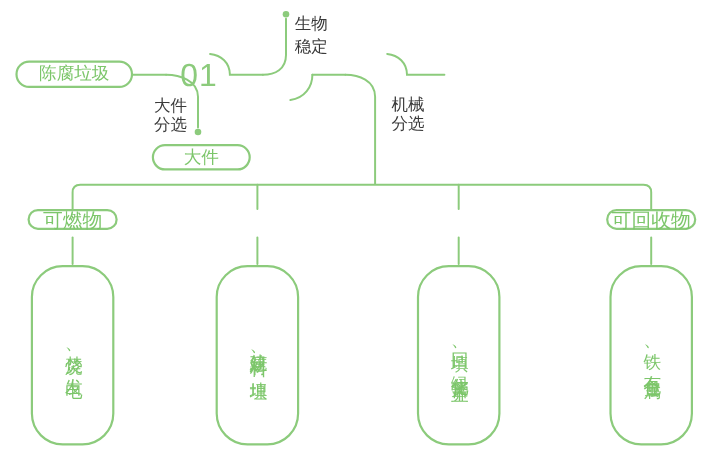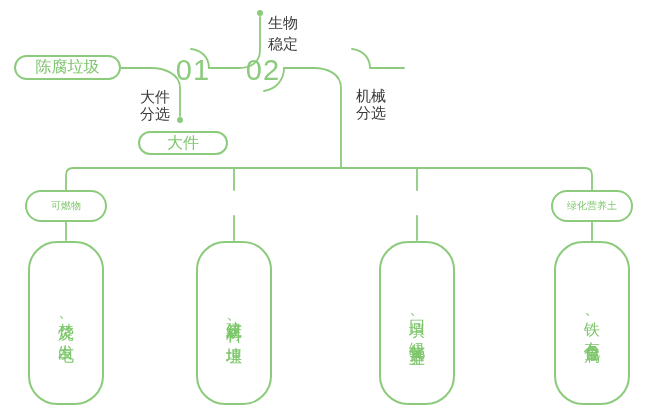--- a/index.html
+++ b/index.html
@@ -15,21 +15,21 @@
   .stage svg{position:absolute;left:0;top:0;}
   .stage svg path{fill:none;stroke:var(--line,#8CCB7C);stroke-width:1.8;stroke-linecap:round;}
   .stage svg circle{fill:var(--line,#8CCB7C);stroke:none;}
   .pill{
     position:absolute;box-sizing:border-box;border:2px solid var(--line,#8CCB7C);
     border-radius:999px;display:flex;align-items:center;justify-content:center;
     color:var(--green_text,#7CC66A);background:#fff;
   }
   .pill-source{left:14px;top:55px;width:107px;height:25px;font-size:16px;justify-content:center;}
   .pill-bulky{left:138px;top:131px;width:90px;height:24px;font-size:16px;}
-  .pill-cat{top:190px;height:32px;font-size:10px;}
+  .pill-cat{top:190px;height:19px;font-size:18px;}
   .num{
     position:absolute;transform:translate(-50%,-50%);
     color:var(--line,#8CCB7C);font-size:29px;font-weight:300;letter-spacing:1px;
   }
   .cap{position:absolute;color:var(--dark_text,#3A3A3A);font-size:15px;line-height:17px;}
   .cap-bio{line-height:21px;}
   .cap span{display:block;}
   .vbox{
     position:absolute;box-sizing:border-box;top:241px;width:76px;height:164px;
     border:2px solid var(--line,#8CCB7C);border-radius:29px;background:#fff;
@@ -65,45 +65,44 @@
     <path d="M 66,216 V 240"></path>
     <path d="M 234,216 V 240"></path>
     <path d="M 417,216 V 240"></path>
     <path d="M 592,216 V 240"></path>
   </svg>
 
   <div class="pill pill-source">
     <span>陈腐垃圾</span>
   </div>
 
-  <span class="num" style="left:181px;top:70px;margin-left:12px;">01</span>
-  <span class="num" style="left:263px;top:70px;">02</span>
+  <span class="num" style="left:181px;top:70px;">01</span>
 
   <div class="cap" style="left:140px;top:88px;">
     <span>大件</span>
     <span>分选</span>
   </div>
-  <div class="cap cap-bio" style="left:268px;top:12px;">
+  <div class="cap cap-bio" style="left:268px;top:12px;font-family:Liberation Mono, monospace;">
     <span>生物</span>
     <span>稳定</span>
   </div>
   <div class="cap" style="left:356px;top:87px;text-align:right;">
     <span>机械</span>
     <span>分选</span>
   </div>
 
   <div class="pill pill-bulky">
     <span>大件</span>
   </div>
 
   <div class="pill pill-cat" style="left:25px;width:82px;">
     <span>可燃物</span>
   </div>
   <div class="pill pill-cat" style="left:551px;width:82px;">
-    <span>绿化营养土</span>
+    <span>可回收物</span>
   </div>
 
   <div class="vbox" style="left:28px;">
     <span class="vtext">焚烧、发电</span>
   </div>
   <div class="vbox" style="left:196px;">
     <span class="vtext">建筑材料、填埋</span>
   </div>
   <div class="vbox" style="left:379px;">
     <span class="vtext">回填、绿化营养土</span>

